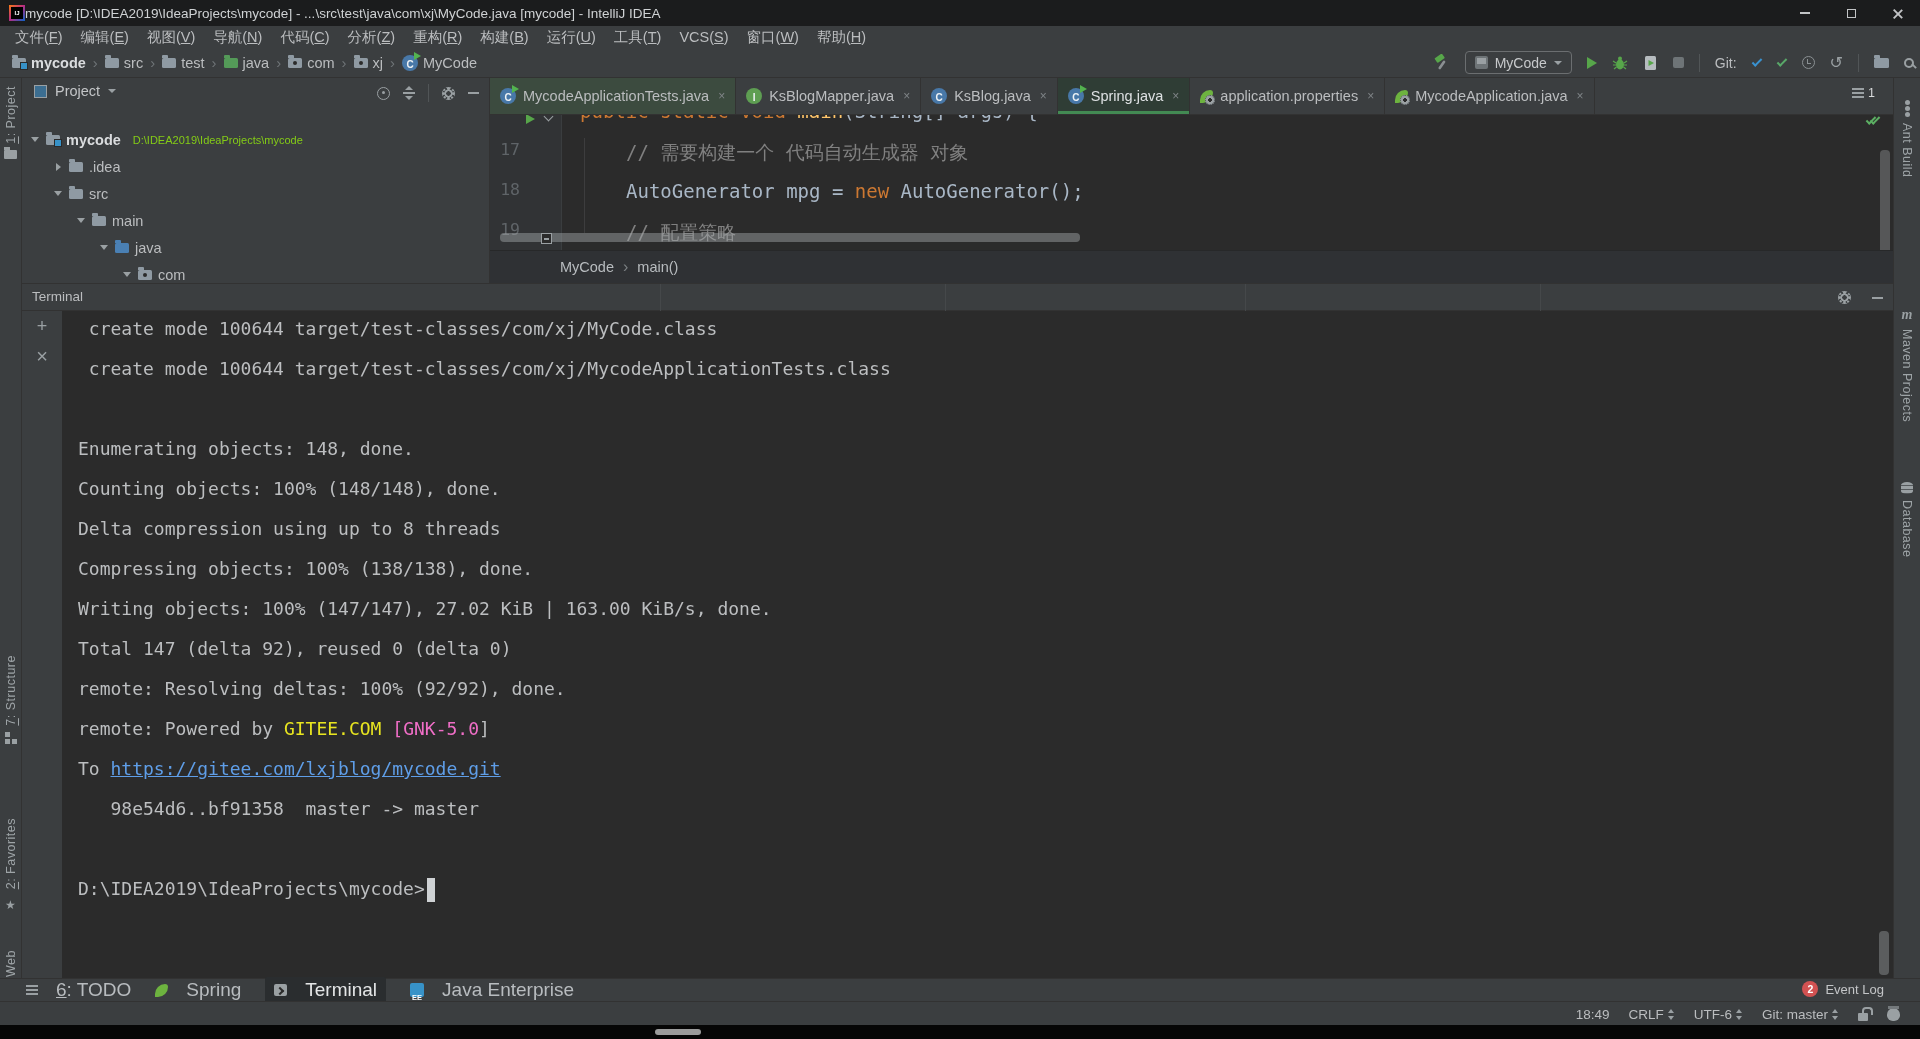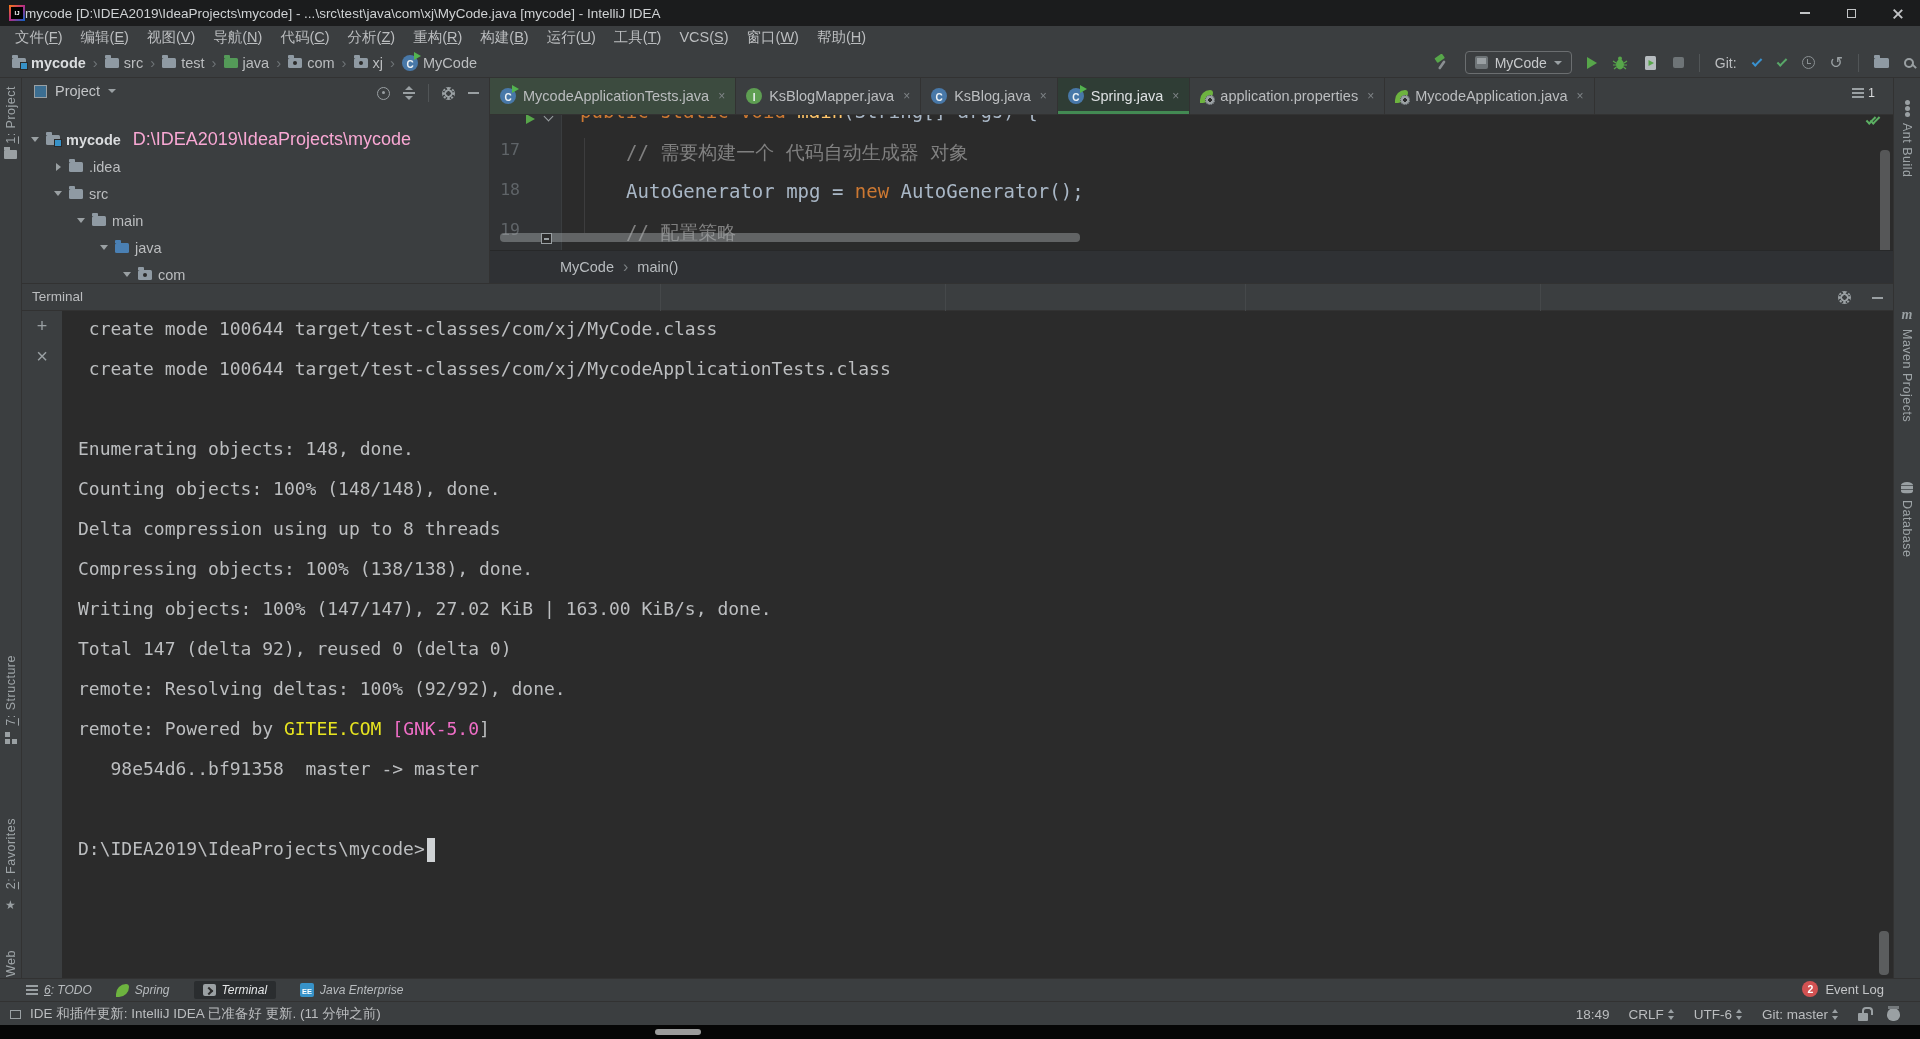--- a/index.html
+++ b/index.html
@@ -96,21 +96,21 @@
   .collapse-ic i { position:absolute; left:0; top:6px; width:12px; height:1.5px; background:#9aa0a3; }
   .gear-ic { width:13px; height:13px; border-radius:50%; border:2px dotted #9aa0a3; background:radial-gradient(circle,#3b3e40 2px,#9aa0a3 2.5px,#9aa0a3 4px,transparent 4.5px); }
   .minus-ic { width:11px; height:2px; background:#9aa0a3; }
   #ptree { position:absolute; left:0; top:48px; width:100%; }
   .trow { height:27px; display:flex; align-items:center; gap:6px; white-space:nowrap; }
   .tarrow { width:10px; flex:none; display:flex; justify-content:center; }
   .arr-e { border-top:5px solid #9aa0a3; border-left:4.5px solid transparent; border-right:4.5px solid transparent; }
   .arr-c { border-left:5px solid #9aa0a3; border-top:4.5px solid transparent; border-bottom:4.5px solid transparent; }
   .tlabel { color:#bbbdbf; font-size:14.5px; }
   .tlabel.bold { font-weight:bold; color:#dadcde; }
-  .tpath { color:#f9a8d4; font-size:18px; margin-left:6px; }
+  .tpath { color:#84cc16; font-size:11px; margin-left:6px; }
 
   
   #editor { left:490px; top:78px; width:1403px; height:205px; background:#2b2b2b; overflow:hidden; }
   #gutter-bg { position:absolute; left:0; top:37px; width:72px; height:135px; background:#313335; border-right:1px solid #3a3d3f; }
   .lnum { position:absolute; left:0; width:30px; height:40px; line-height:40px; text-align:right; color:#5f6468; font:16.5px "DejaVu Sans Mono",monospace; }
   .code-line { position:absolute; height:40px; line-height:40px; white-space:pre; font:19px "DejaVu Sans Mono",monospace; }
   .cx-kw { color:#cc7832; } .cx-fn { color:#ffc66b; } .cx-pl { color:#a9b7c6; } .cx-cm { color:#808080; }
   .run-tri { position:absolute; left:36px; width:0; height:0; border-left:9px solid #57a64a; border-top:5.5px solid transparent; border-bottom:5.5px solid transparent; }
   .fold-chev { position:absolute; left:55px; width:7px; height:7px; border-right:1.7px solid #9aa0a3; border-bottom:1.7px solid #9aa0a3; transform:rotate(45deg); }
   .fold-box { position:absolute; left:51px; width:11px; height:11px; border:1px solid #9aa0a3; background:#2b2b2b; z-index:3; }
@@ -143,21 +143,21 @@
   #term-body { position:absolute; left:40px; top:27px; right:0; bottom:0; background:#2b2b2b; overflow:hidden; }
   #term-lines { position:absolute; left:16px; top:7px; }
   .tline { height:40px; line-height:40px; white-space:pre; font:18px "DejaVu Sans Mono",monospace; }
   .cx-d { color:#bcbec0; } .cx-y { color:#e8e520; } .cx-m { color:#f06ec7; }
   .cx-l { color:#5f9ee8; text-decoration:underline; }
   .cx-cursor { display:inline-block; width:8px; height:24px; background:#cfd2d4; vertical-align:middle; margin-left:2px; }
   #term-vscroll { position:absolute; left:1857px; top:647px; width:10px; height:44px; background:rgba(166,170,173,.4); border-radius:4px; }
 
   
   #bottombar { left:0; top:978px; width:1920px; height:23px; background:#3b3e40; border-top:1px solid #323232; display:flex; align-items:center; padding-left:26px; gap:24px; }
-  .btool { display:flex; align-items:center; gap:6px; color:#b8bcbf; font-size:12px; white-space:nowrap;font-style:italic; }
+  .btool { display:flex; align-items:center; gap:18px; color:#b8bcbf; font-size:19px; white-space:nowrap; }
   .btool.active { background:#2a2d2f; color:#e4e6e7; padding:2px 9px; border-radius:2px; }
   .term-ic { width:13px; height:12px; background:#9aa0a3; border-radius:2px; position:relative; }
   .term-ic::after { content:""; position:absolute; left:3px; top:4px; width:4px; height:4px; border-top:2px solid #2b2b2b; border-right:2px solid #2b2b2b; transform:rotate(45deg); }
   .ee-ic { width:14px; height:14px; background:#3792c8; border-radius:2px; text-align:center; }
   .ee-ic::before { content:"EE"; color:#fff; font:bold 7.5px/14px "Liberation Sans",sans-serif; }
   #eventlog { position:absolute; right:36px; top:981px; display:flex; align-items:center; gap:7px; }
   .badge { width:16px; height:16px; border-radius:50%; background:#d25252; color:#fff; font:bold 10.5px/16px "Liberation Sans",sans-serif; text-align:center; }
   #eventlog .ellabel { color:#c3c5c7; font-size:13px; }
 
   
@@ -464,20 +464,21 @@
         <div class="tline"><span class="cx-d"> create mode 100644 target/test-classes/com/xj/MycodeApplicationTests.class</span></div>
         <div class="tline"></div>
         <div class="tline"><span class="cx-d">Enumerating objects: 148, done.</span></div>
         <div class="tline"><span class="cx-d">Counting objects: 100% (148/148), done.</span></div>
         <div class="tline"><span class="cx-d">Delta compression using up to 8 threads</span></div>
         <div class="tline"><span class="cx-d">Compressing objects: 100% (138/138), done.</span></div>
         <div class="tline"><span class="cx-d">Writing objects: 100% (147/147), 27.02 KiB | 163.00 KiB/s, done.</span></div>
         <div class="tline"><span class="cx-d">Total 147 (delta 92), reused 0 (delta 0)</span></div>
         <div class="tline"><span class="cx-d">remote: Resolving deltas: 100% (92/92), done.</span></div>
         <div class="tline"><span class="cx-d">remote: Powered by </span><span class="cx-y">GITEE.COM</span><span class="cx-d"> </span><span class="cx-m">[GNK-5.0</span><span class="cx-d">]</span></div>
+        <div class="tline"><span class="cx-d">To </span><span class="cx-l">https://gitee.com/lxjblog/mycode.git</span></div>
         <div class="tline"><span class="cx-d">   98e54d6..bf91358  master -&gt; master</span></div>
         <div class="tline"></div>
         <div class="tline"><span class="cx-d">D:\IDEA2019\IdeaProjects\mycode&gt;</span><span class="cx-cursor"></span></div>
       </div>
   </div>
   <div id="term-vscroll"></div>
 </div>
 
 <div class="abs" id="bottombar">
     <div class="btool">
@@ -496,24 +497,20 @@
       <span class="ee-ic"></span>
       <span>Java Enterprise</span>
     </div>
   </div>
 <div class="abs" id="eventlog">
   <span class="badge">2</span>
   <span class="ellabel">Event Log</span>
 </div>
 
 <div class="abs" id="statusbar">
-  <div id="status-left">
-    <span class="win-ic"></span>
-    <span class="msg">IDE 和插件更新: IntelliJ IDEA 已准备好 更新. (11 分钟之前)</span>
-  </div>
   <div id="status-right">
     <span class="sitem">
         <span>18:49</span>
       </span>
     <span class="sitem">
         <span>CRLF</span>
         <span class="updn"></span>
       </span>
     <span class="sitem">
         <span>UTF-6</span>

